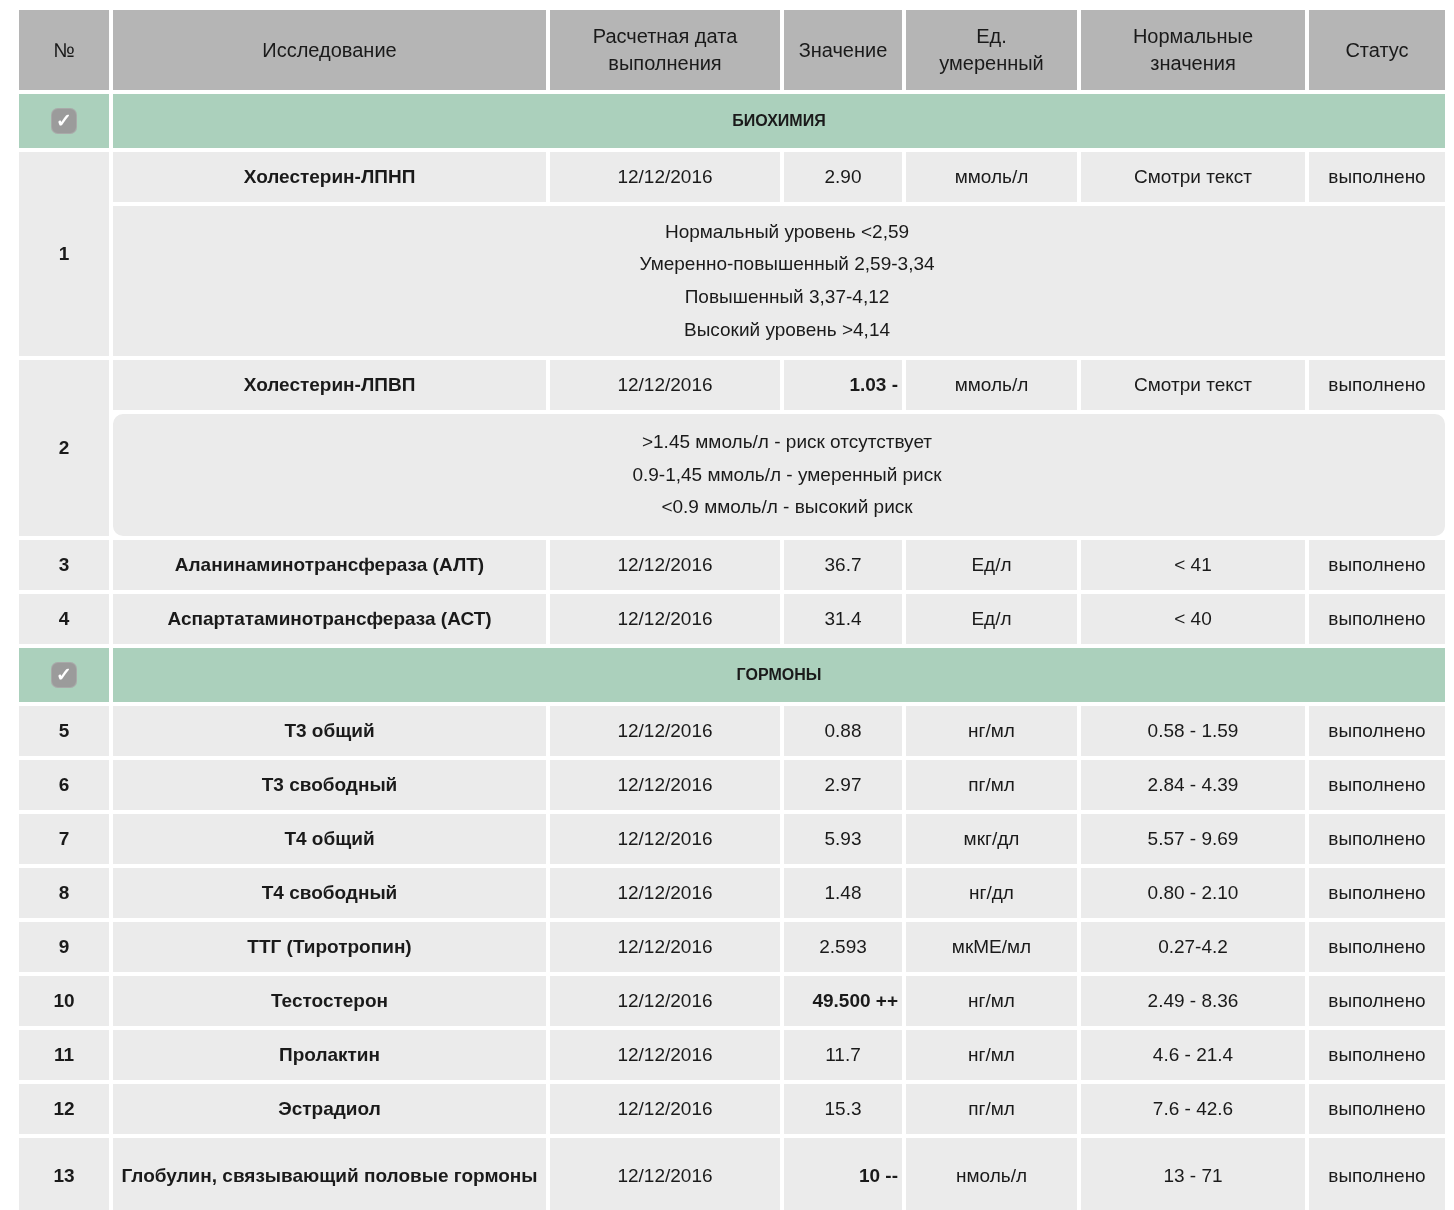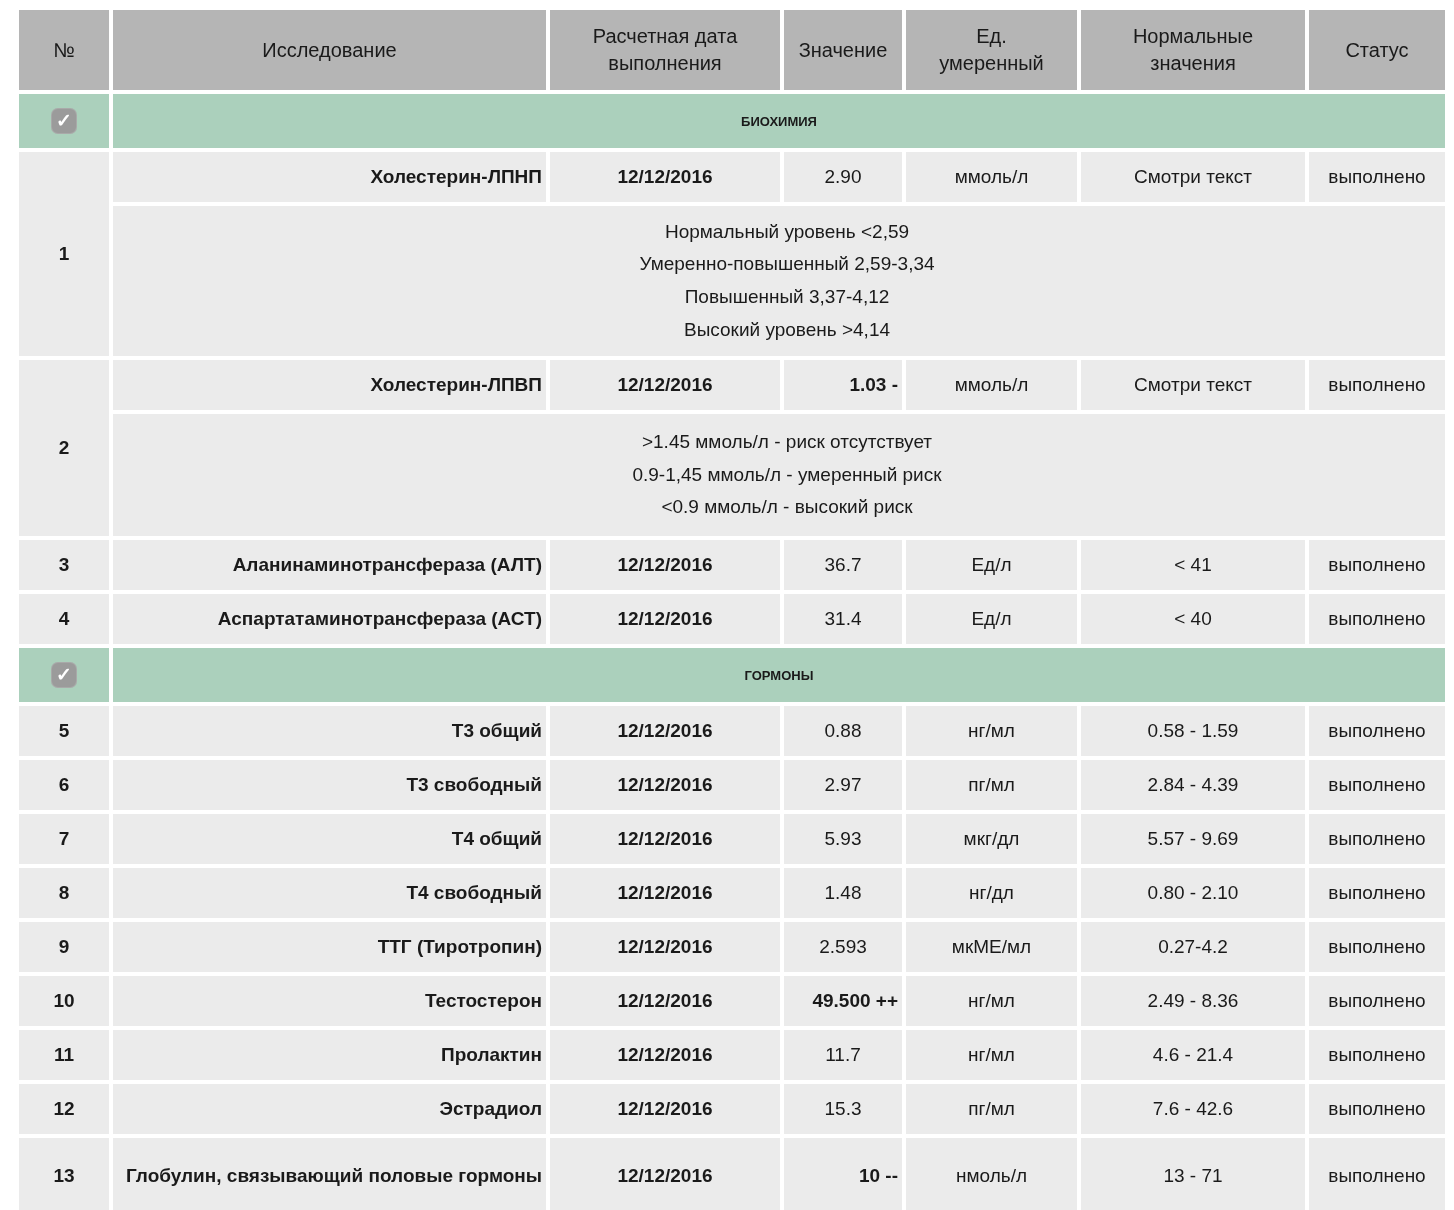--- a/index.html
+++ b/index.html
@@ -26,30 +26,30 @@
   th {
     background: #b5b5b5;
     font-weight: 400;
     font-size: 20px;
     height: 80px;
     white-space: pre-line;
     line-height: 1.35;
   }
   td { background: #ebebeb; font-size: 19px; }
   tr.sec-row td { background: #abd0bc; height: 54px; }
-  tr.sec-row td.sec-title { font-weight: 700; font-size: 13px; }
+  tr.sec-row td.sec-title { font-weight: 700; font-size: 16px; }
   tr.data-row td { height: 50px; }
   tr.row13 td { height: 76px; line-height: 1.35; }
   td.num { font-weight: 700; }
-  td.name { font-weight: 700; text-align: right; }
-  td.date { font-weight: 700; }
+  td.name { font-weight: 700; }
+  td.date { font-weight: 400; }
   td.bold { font-weight: 700; text-align: right; }
   td.note-cell { line-height: 1.72; padding-left: 20px; }
   td.note1 { height: 150px; }
-  td.note2 { height: 122px; }
+  td.note2 { height: 122px; border-radius: 10px; }
   .checkbox {
     display: inline-flex;
     align-items: center;
     justify-content: center;
     width: 26px; height: 26px;
     border-radius: 7px;
     background: #9b9b9b;
     cursor: pointer;
     box-shadow: inset 0 0 0 1px rgba(255,255,255,0.15);
   }

